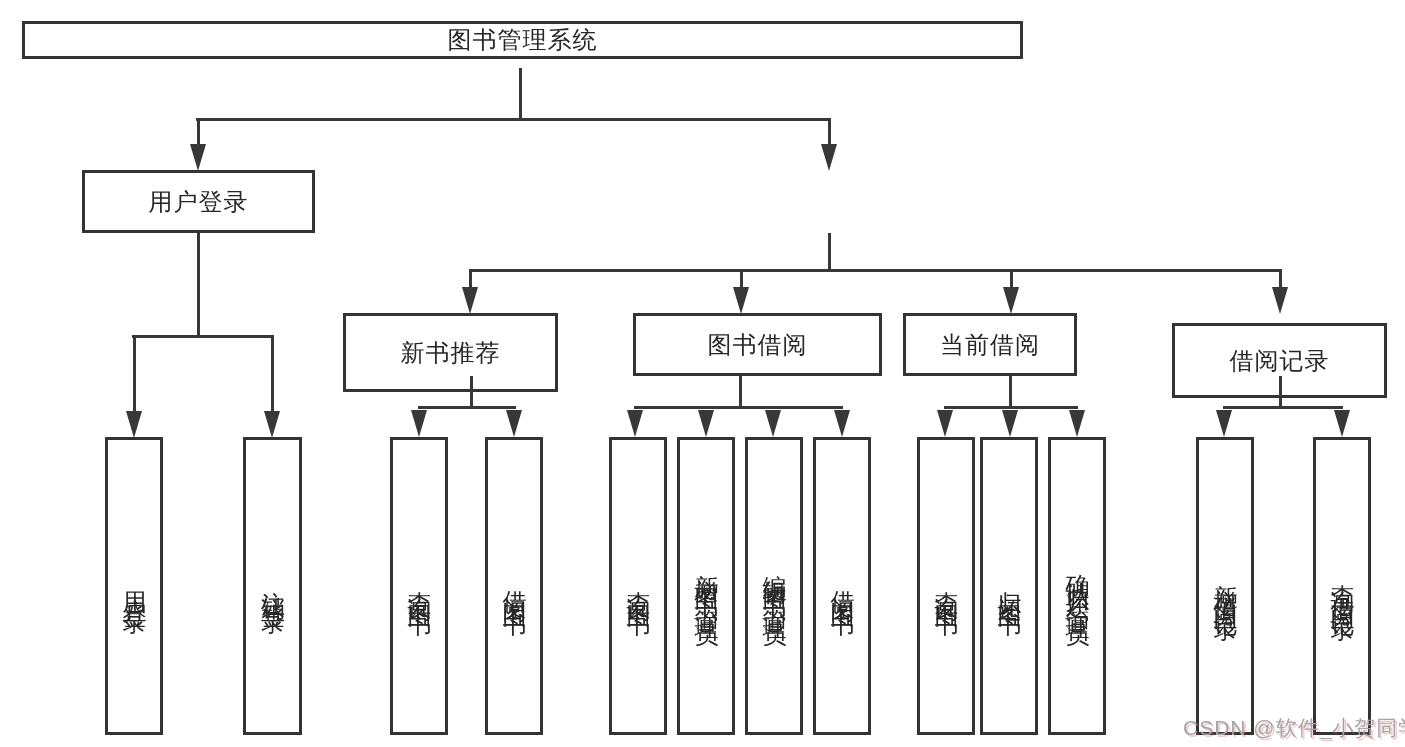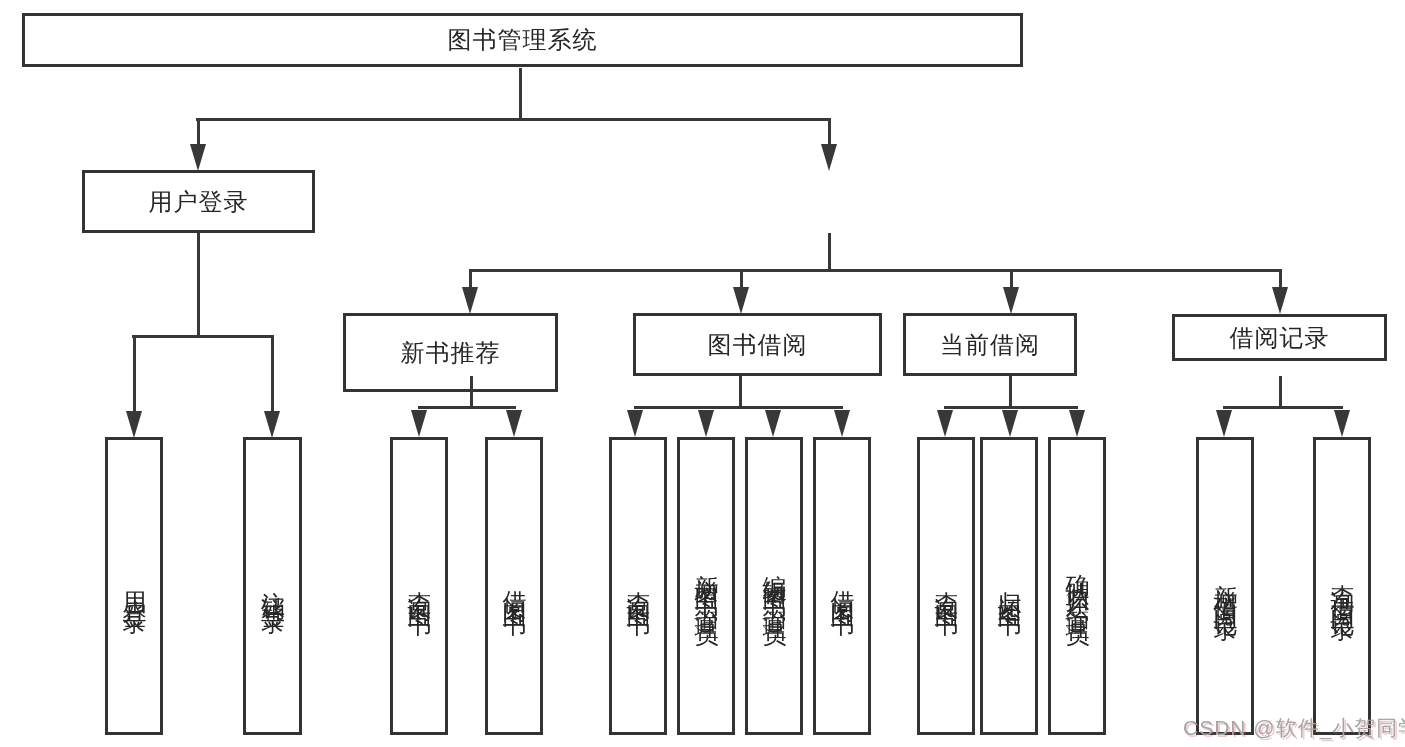--- a/index.html
+++ b/index.html
@@ -50,21 +50,21 @@
     white-space:nowrap;
     text-shadow:2px 2px 0 rgba(214,80,70,0.30);
     z-index:5;
   }
 </style>
 </head>
 <body>
 
 <div class="canvas">
 
-  <div class="box hbox" style="left:22px;top:13px;width:1001px;height:54px">图书管理系统</div>
+  <div class="box hbox" style="left:22px;top:21px;width:1001px;height:38px">图书管理系统</div>
 
   <div class="vl" style="left:519px;top:68px;height:52px"></div>
   <div class="hl" style="left:196px;top:118px;width:635px"></div>
   <div class="vl" style="left:197px;top:120px;height:26px"></div>
   <div class="vl" style="left:828px;top:120px;height:26px"></div>
   <div class="arr" style="left:190px;top:144px"></div>
   <div class="arr" style="left:821px;top:144px"></div>
 
   <div class="box hbox" style="left:82px;top:170px;width:233px;height:63px">用户登录</div>
 
@@ -82,21 +82,21 @@
   <div class="vl" style="left:1010px;top:271px;height:17px"></div>
   <div class="vl" style="left:1279px;top:271px;height:17px"></div>
   <div class="arr" style="left:462px;top:287px"></div>
   <div class="arr" style="left:733px;top:287px"></div>
   <div class="arr" style="left:1003px;top:287px"></div>
   <div class="arr" style="left:1272px;top:287px"></div>
 
   <div class="box hbox" style="left:343px;top:313px;width:215px;height:79px">新书推荐</div>
   <div class="box hbox" style="left:633px;top:313px;width:249px;height:63px">图书借阅</div>
   <div class="box hbox" style="left:903px;top:313px;width:174px;height:63px">当前借阅</div>
-  <div class="box hbox" style="left:1172px;top:314px;width:215px;height:47px">借阅记录</div>
+  <div class="box hbox" style="left:1172px;top:323px;width:215px;height:75px">借阅记录</div>
 
   <div class="vl" style="left:470px;top:376px;height:32px"></div>
   <div class="hl" style="left:418px;top:406px;width:98px"></div>
   <div class="arr" style="left:411px;top:410px"></div>
   <div class="arr" style="left:506px;top:410px"></div>
 
   <div class="vl" style="left:739px;top:376px;height:32px"></div>
   <div class="hl" style="left:634px;top:406px;width:209px"></div>
   <div class="arr" style="left:627px;top:410px"></div>
   <div class="arr" style="left:698px;top:410px"></div>

